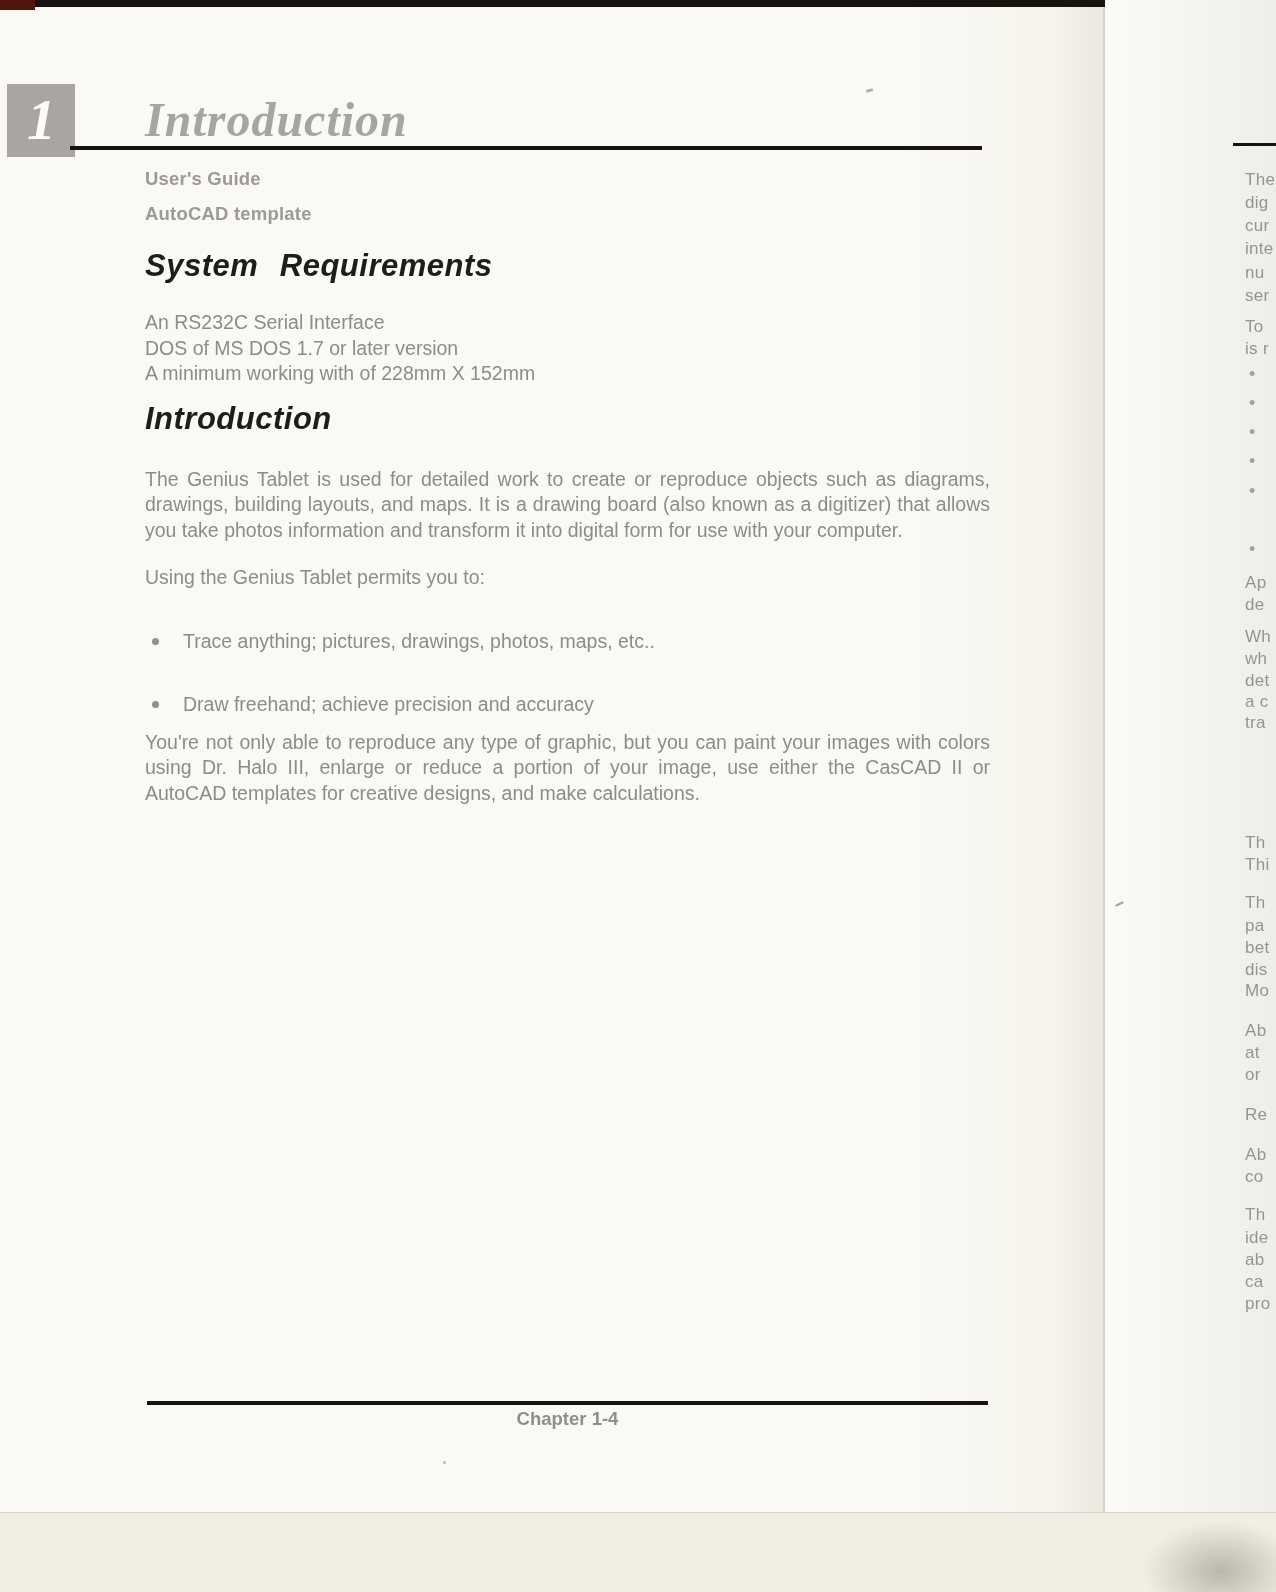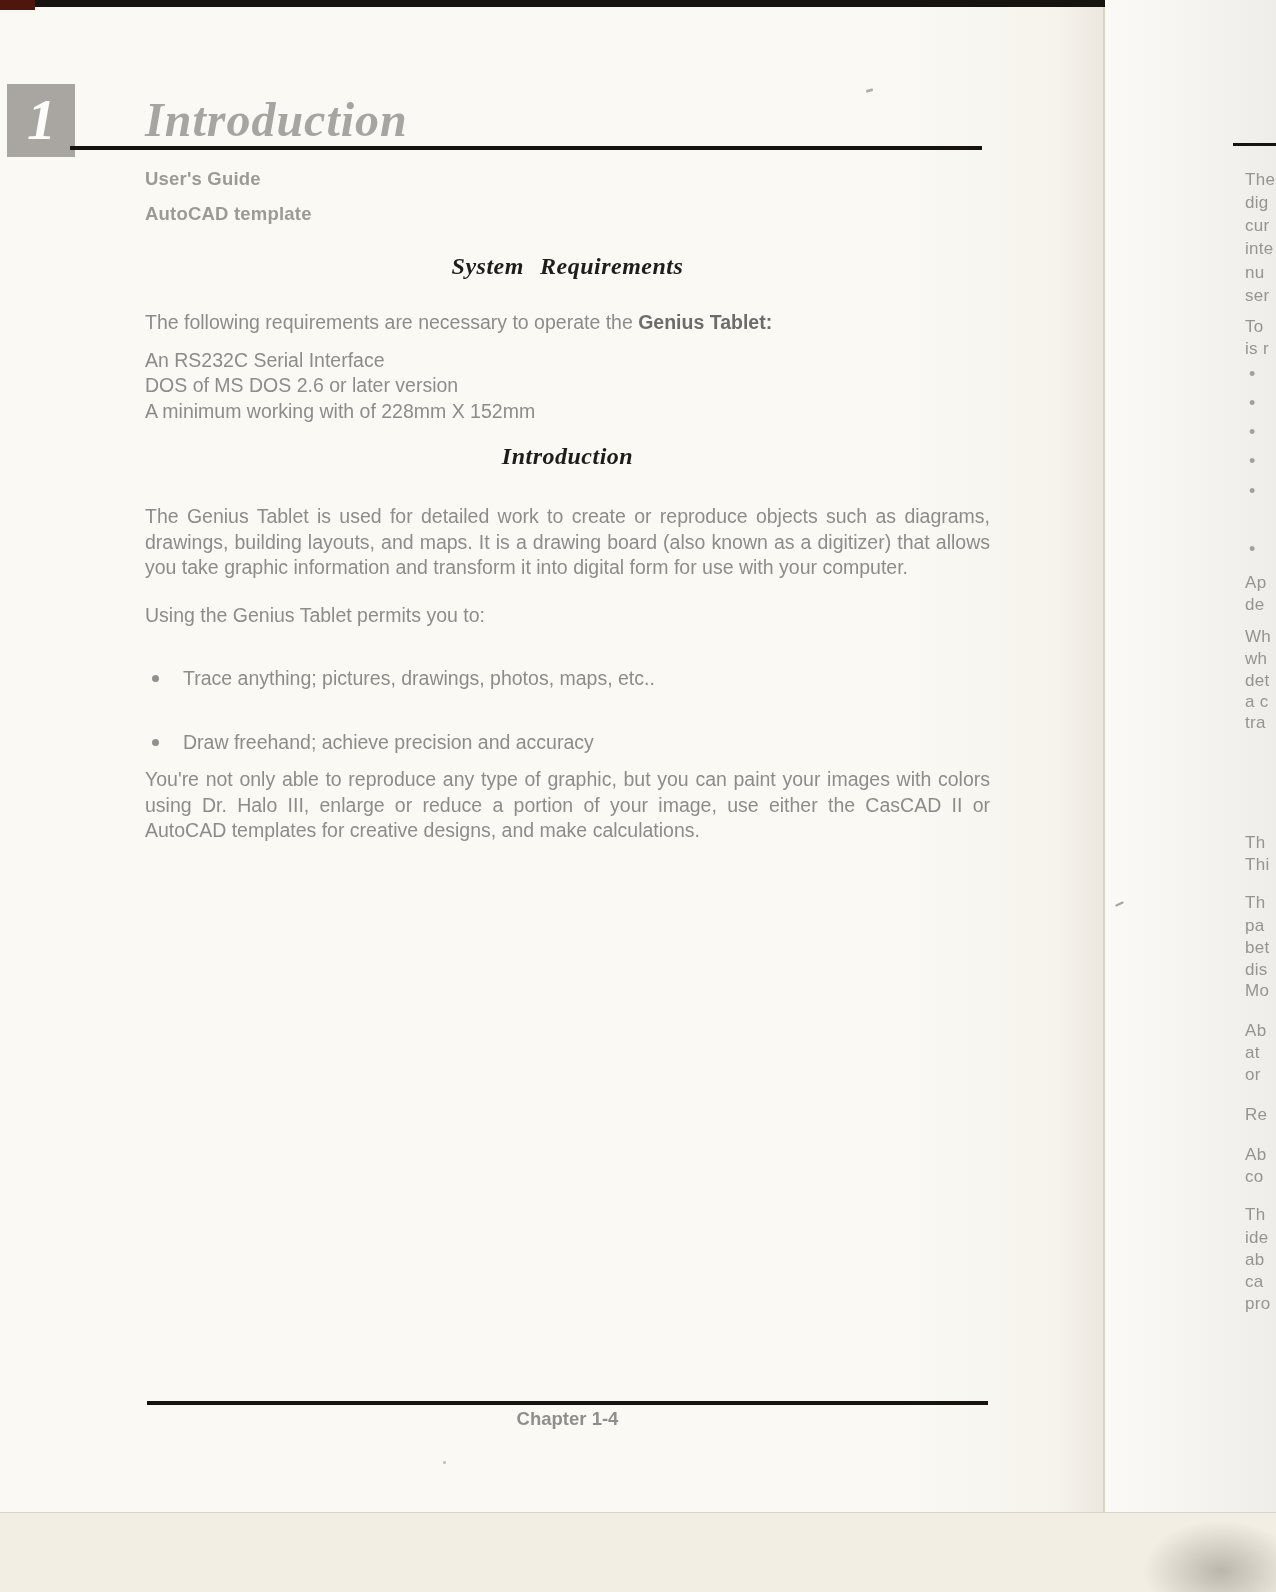--- a/index.html
+++ b/index.html
@@ -41,22 +41,22 @@
   .page-title{position:absolute; left:145px; top:92px; font-family:"Liberation Serif", serif;
     font-style:italic; font-weight:700; font-size:48px; letter-spacing:1px; color:var(--title-gray);}
   .header-rule{position:absolute; left:70px; top:146px; width:912px; height:4px; background:var(--rule-black);}
   .subtitle{position:absolute; left:145px; font-size:18.5px; font-weight:700; color:#9d9a96; letter-spacing:.2px;}
   .subtitle.l1{top:168px;}
   .subtitle.l2{top:203px;}
 
   
   .content{position:absolute; left:145px; top:248px; width:845px; color:var(--text-gray);
     font-size:19.5px; line-height:25.5px;}
-  .content h2{font-family:Liberation Serif, serif; font-style:italic; font-weight:700;
-    font-size:24px; line-height:36px; color:var(--heading-black); text-align:center;
+  .content h2{font-family:Liberation Sans, sans-serif; font-style:italic; font-weight:700;
+    font-size:31px; line-height:36px; color:var(--heading-black); 
     word-spacing:.4em; letter-spacing:.5px;}
   .h2-sysreq{margin-bottom:26px;}
   .h2-intro{margin-bottom:30px;}
   .content p{margin-bottom:12px;}
   .content p.just{text-align:justify;}
   .bold-inline{font-weight:700; color:var(--bold-gray);}
   .req-list{margin-bottom:14px;}
   .bullet-item{position:relative; padding-left:38px; margin-bottom:12px;margin-top:38px;}
   .bullet-dot{position:absolute; left:7px; top:9px; width:7px; height:7px; border-radius:50%; background:#92908d;}
   .p-using{margin-bottom:14px;margin-top:22px;}
@@ -90,31 +90,30 @@
     <span class="chapter-num">1</span>
   </div>
   <div class="page-title">Introduction</div>
   <div class="header-rule"></div>
   <div class="subtitle l1">User's Guide</div>
   <div class="subtitle l2">AutoCAD template</div>
 
   <div class="content">
     <h2 class="h2-sysreq">System Requirements</h2>
 
-    <p><span>The following requirements are necessary to operate the </span><span class="bold-inline">Genius Tablet:</span></p>
 
     <div class="req-list">
       <div>An RS232C Serial Interface</div>
-      <div>DOS of MS DOS 2.6 or later version</div>
+      <div>DOS of MS DOS 1.7 or later version</div>
       <div>A minimum working with of 228mm X 152mm</div>
     </div>
 
     <h2 class="h2-intro">Introduction</h2>
 
-    <p class="just">The Genius Tablet is used for detailed work to create or reproduce objects such as diagrams, drawings, building layouts, and maps. It is a drawing board (also known as a digitizer) that allows you take graphic information and transform it into digital form for use with your computer.</p>
+    <p class="just">The Genius Tablet is used for detailed work to create or reproduce objects such as diagrams, drawings, building layouts, and maps. It is a drawing board (also known as a digitizer) that allows you take photos information and transform it into digital form for use with your computer.</p>
     <p class="p-using">Using the Genius Tablet permits you to:</p>
 
     <div>
       <div class="bullet-item">
         <span class="bullet-dot"></span>
         <span>Trace anything; pictures, drawings, photos, maps, etc..</span>
       </div>
       <div class="bullet-item">
         <span class="bullet-dot"></span>
         <span>Draw freehand; achieve precision and accuracy</span>

